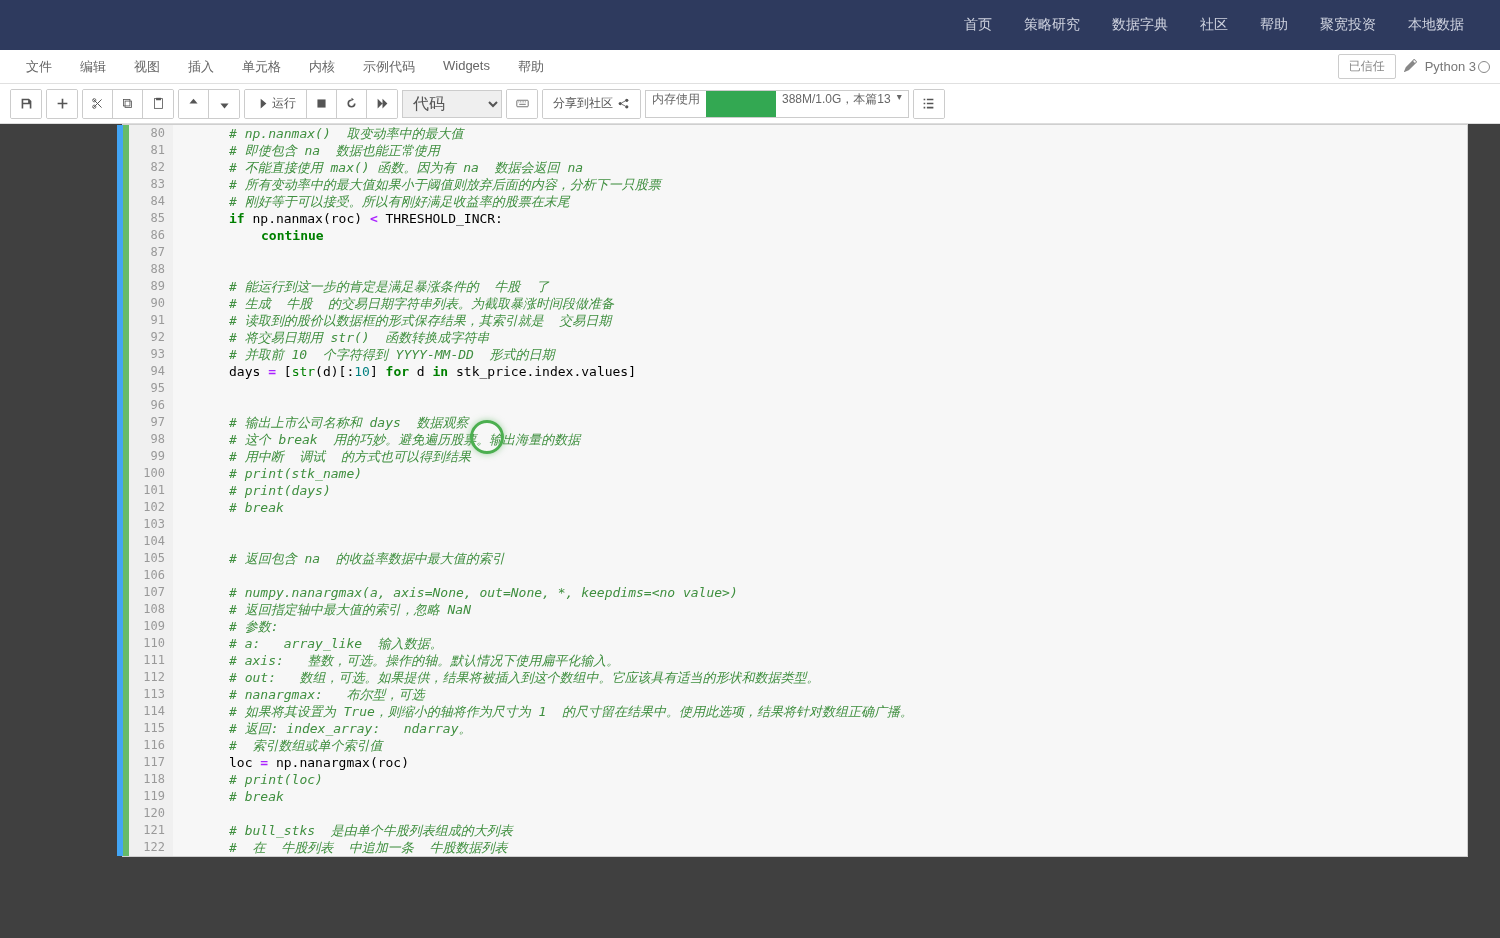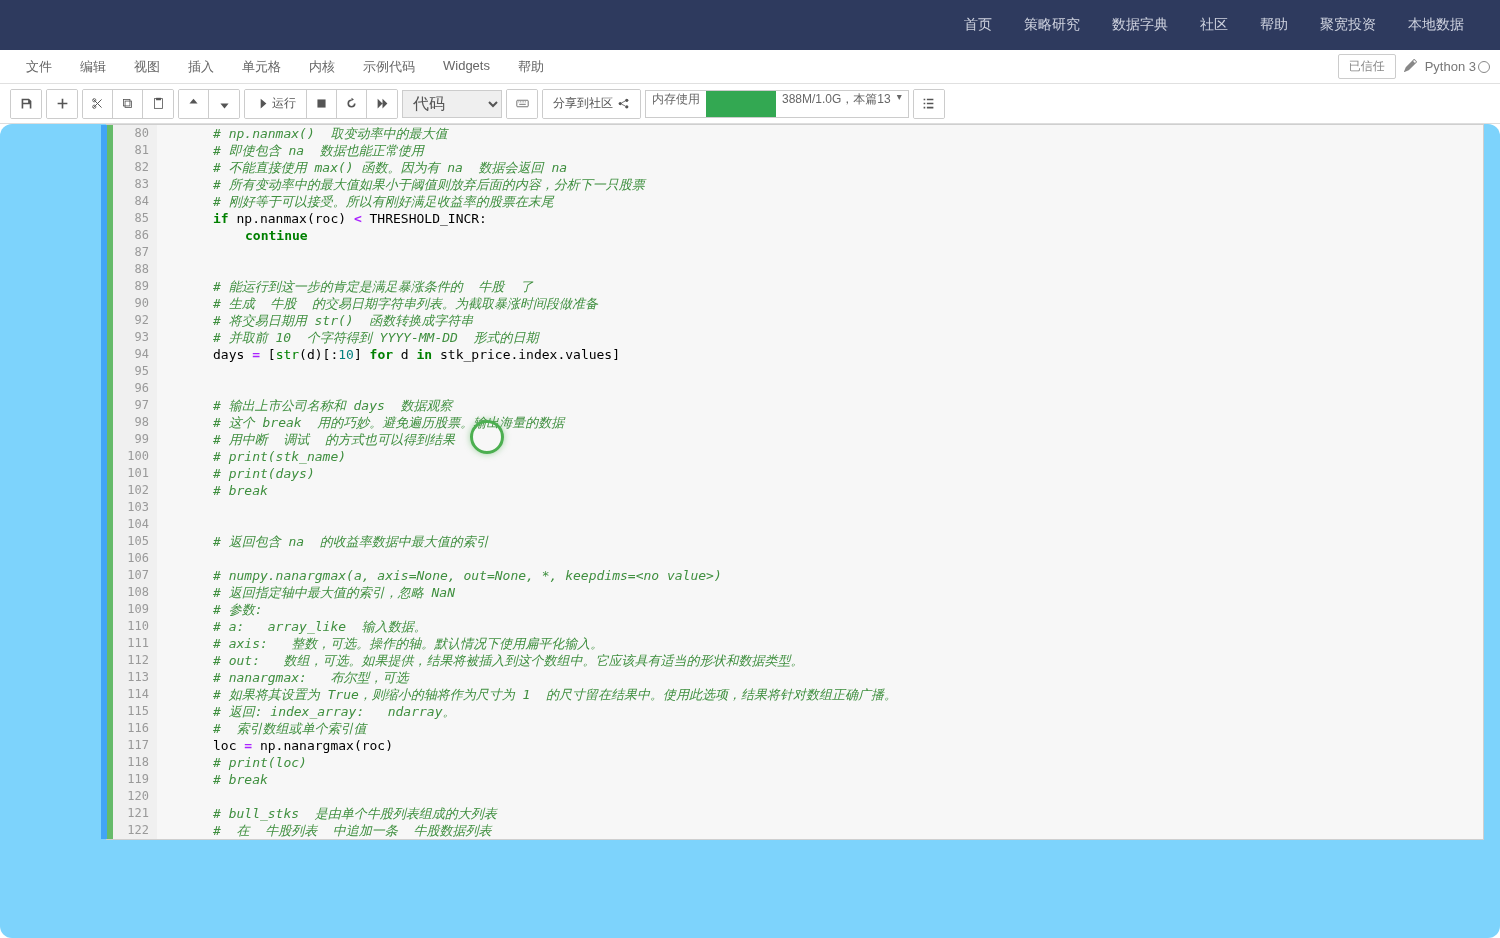--- a/index.html
+++ b/index.html
@@ -21,21 +21,21 @@
 .tb-btn { width: 30px; height: 28px; background: #fff; border: none; border-right: 1px solid #ccc; display: flex; align-items: center; justify-content: center; cursor: pointer; color: #555; font-size: 12px; }
 .tb-btn:last-child { border-right: none; }
 .tb-btn.wide { width: auto; padding: 0 10px; gap: 4px; }
 .tb-select { height: 28px; border: 1px solid #ccc; font-size: 16px; padding: 0 6px; width: 100px; color: #555; }
 .mem-badge { display: flex; align-items: flex-start; border: 1px solid #ccc; height: 28px; font-size: 12px; color: #666; border-radius: 0; }
 .mem-badge .label { padding: 0 6px; }
 .mem-badge .bar { width: 70px; height: 100%; background: #33a852; }
 .mem-badge .txt { padding: 0 6px; }
 .mem-badge .caret { padding-right: 6px; font-size: 10px; }
 
-.notebook-area { background: #7dd3fc; padding: 0 16px; position: relative; height: calc(100vh - 124px); overflow: hidden; border-radius: 12px; }
+.notebook-area { background: #404040; padding: 0 32px; position: relative; height: calc(100vh - 124px); overflow: hidden; }
 .cell-frame { border: 1px solid #cfcfcf; margin-left: 90px; position: relative; background: #f7f7f7; }
 .cell-frame::before { content: ""; position: absolute; left: -6px; top: 0; bottom: 0; width: 6px; background: #42a5f5; }
 .cell-frame::after { content: ""; position: absolute; left: 0; top: 0; bottom: 0; width: 6px; background: #66bb6a; }
 .gutter { position: absolute; left: 6px; top: 0; bottom: 0; width: 44px; background: #f0f0f0; border-right: 1px solid #ddd; }
 .code-area { margin-left: 50px; background: #f7f7f7; }
 .code-line { display: flex; font-family: "Consolas", "Monaco", monospace; font-size: 13px; line-height: 17px; }
 .ln { width: 44px; text-align: right; padding-right: 8px; color: #999; font-size: 12px; position: absolute; left: 6px; background: #f0f0f0; }
 .code { padding-left: 8px; white-space: pre; }
 .indent1 { padding-left: 56px; } 
 .indent2 { padding-left: 88px; }
@@ -240,20 +240,24 @@
           </div>
           <div class="code-line">
             <div class="ln">89</div>
             <div class="code indent1"><span class="cm-comment"># 能运行到这一步的肯定是满足暴涨条件的  牛股  了</span></div>
           </div>
           <div class="code-line">
             <div class="ln">90</div>
             <div class="code indent1"><span class="cm-comment"># 生成  牛股  的交易日期字符串列表。为截取暴涨时间段做准备</span></div>
           </div>
           <div class="code-line">
+            <div class="ln">91</div>
+            <div class="code indent1"><span class="cm-comment"># 读取到的股价以数据框的形式保存结果，其索引就是  交易日期</span></div>
+          </div>
+          <div class="code-line">
             <div class="ln">92</div>
             <div class="code indent1"><span class="cm-comment"># 将交易日期用 str()  函数转换成字符串</span></div>
           </div>
           <div class="code-line">
             <div class="ln">93</div>
             <div class="code indent1"><span class="cm-comment"># 并取前 10  个字符得到 YYYY-MM-DD  形式的日期</span></div>
           </div>
           <div class="code-line">
             <div class="ln">94</div>
             <div class="code indent1">days <span class="cm-operator">=</span> [<span class="cm-builtin">str</span>(d)[:<span class="cm-number">10</span>] <span class="cm-keyword">for</span> d <span class="cm-keyword">in</span> stk_price.index.values]</div>

